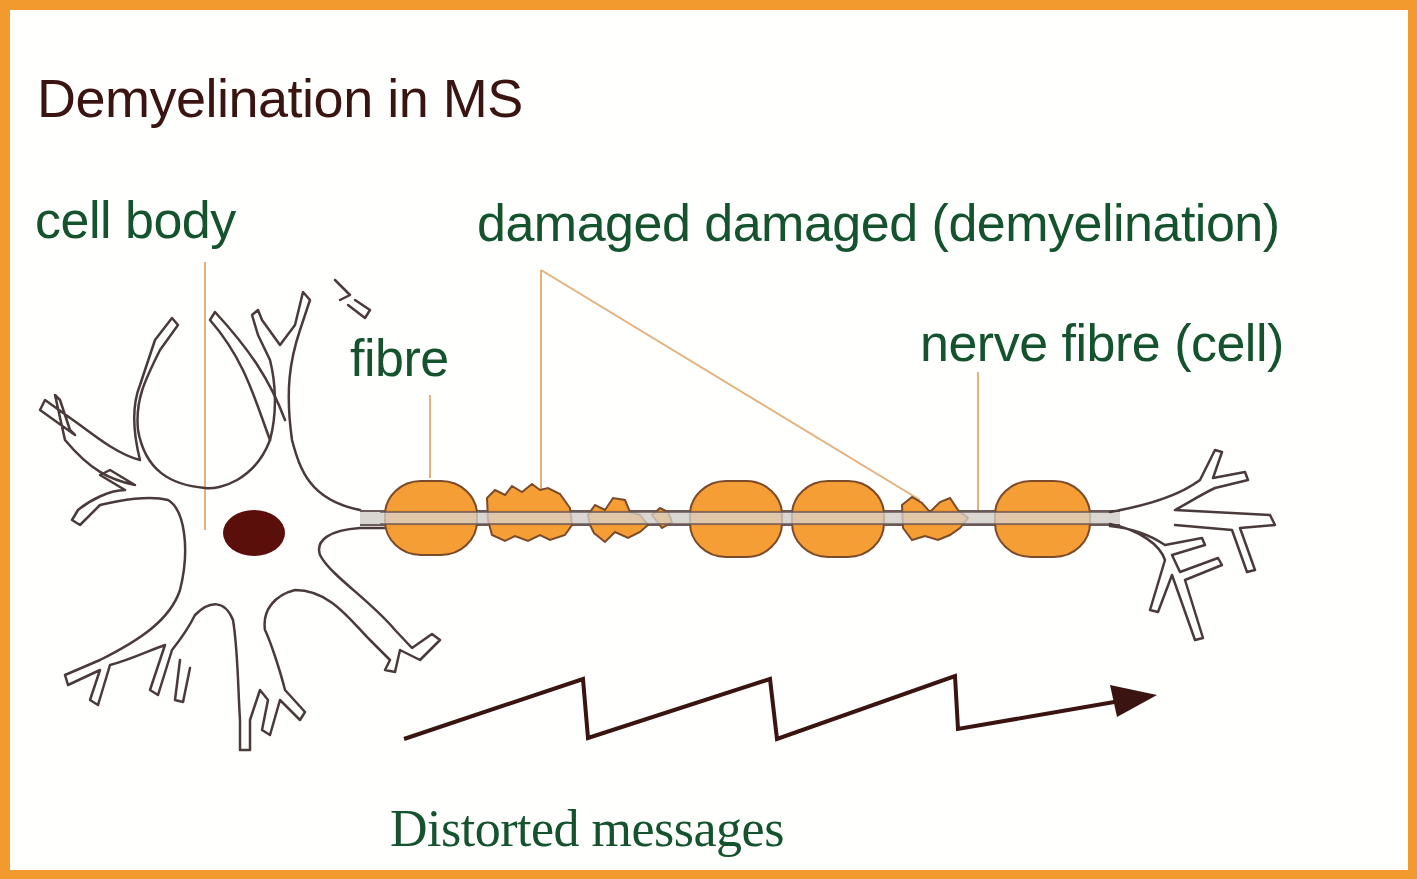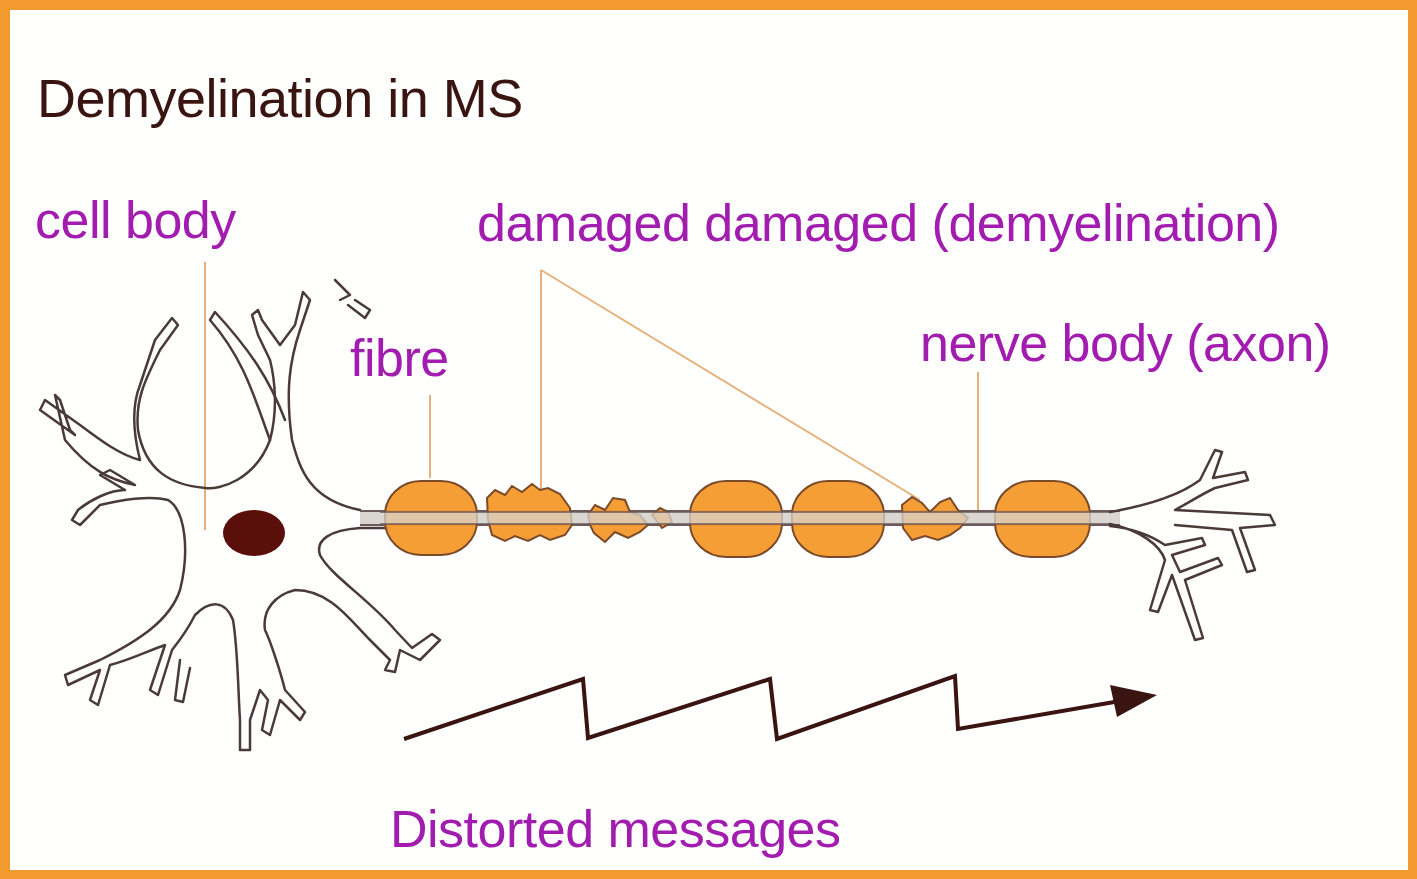--- a/index.html
+++ b/index.html
@@ -1,33 +1,33 @@
 <!DOCTYPE html>
 <html><head>
 <meta charset="utf-8">
 <style>
   html, body { margin:0; padding:0; background:#ffffff; }
   body { width:1417px; height:879px; overflow:hidden; position:relative; font-family:"Liberation Sans", sans-serif; }
   .frame { position:absolute; left:0; top:0; width:1417px; height:879px; box-sizing:border-box; border:10px solid #f29a2e; border-right-width:9px; border-bottom-width:9px; background:#fffffe; }
   .title { position:absolute; left:37px; top:36px; font-size:54px; font-weight:normal; color:#3a1410; letter-spacing:-0.5px; white-space:nowrap;margin-top:31px; }
-  .label { position:absolute; color:#a21caf; font-size:52px; white-space:nowrap; letter-spacing:-0.5px; }
+  .label { position:absolute; color:#14532d; font-size:52px; white-space:nowrap; letter-spacing:-0.5px; }
   svg { position:absolute; left:0; top:0; }
 </style>
 </head>
 <body>
 
 <div class="frame"></div>
 
 <div class="title">Demyelination in MS</div>
 
 <div class="label" style="left:35px; top:190px;">cell body</div>
 <div class="label" style="left:477px; top:193px;">damaged damaged (demyelination)</div>
 <div class="label" style="left:350px; top:328px;">fibre</div>
-<div class="label" style="left:920px; top:313px;">nerve body (axon)</div>
-<div class="label" style="left:390px; top:799px;">Distorted messages</div>
+<div class="label" style="left:920px; top:313px;">nerve fibre (cell)</div>
+<div class="label" style="left:390px; top:799px;font-family:Liberation Serif, serif;">Distorted messages</div>
 
 <svg width="1417" height="879" viewBox="0 0 1417 879">
 
   <g stroke="#e6b07a" stroke-width="2" fill="none">
     <line x1="205" y1="262" x2="205" y2="530"></line>
     <line x1="430" y1="395" x2="430" y2="478"></line>
     <line x1="541" y1="270" x2="541" y2="490"></line>
     <line x1="541" y1="270" x2="920" y2="500"></line>
     <line x1="978" y1="372" x2="978" y2="512"></line>
   </g>

